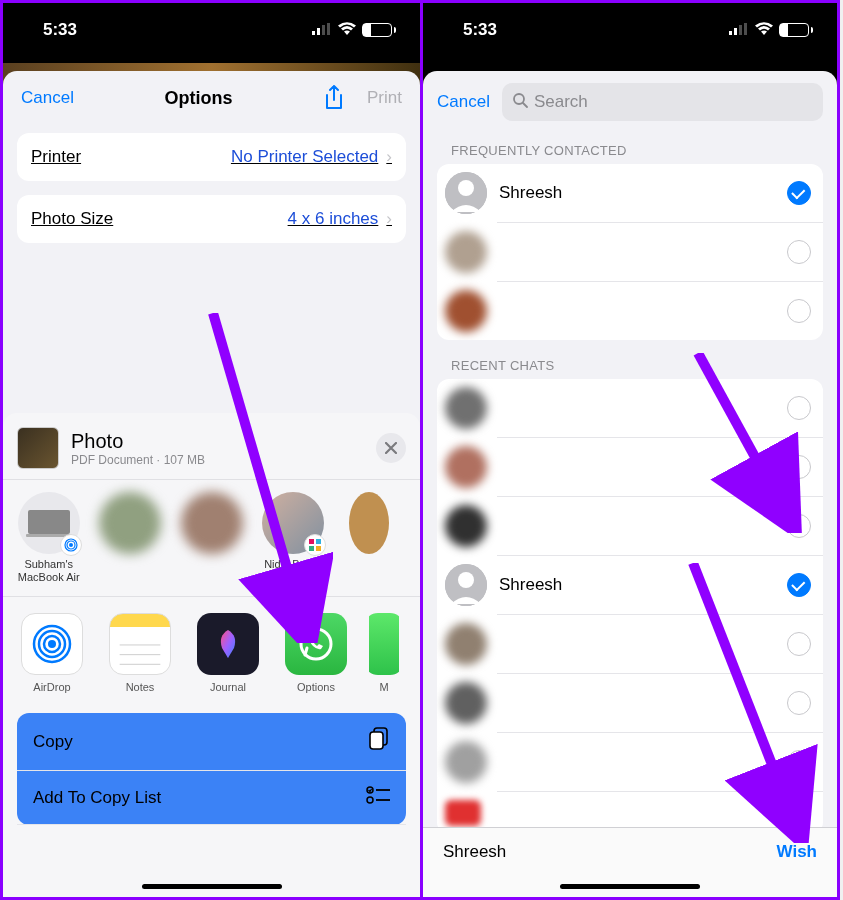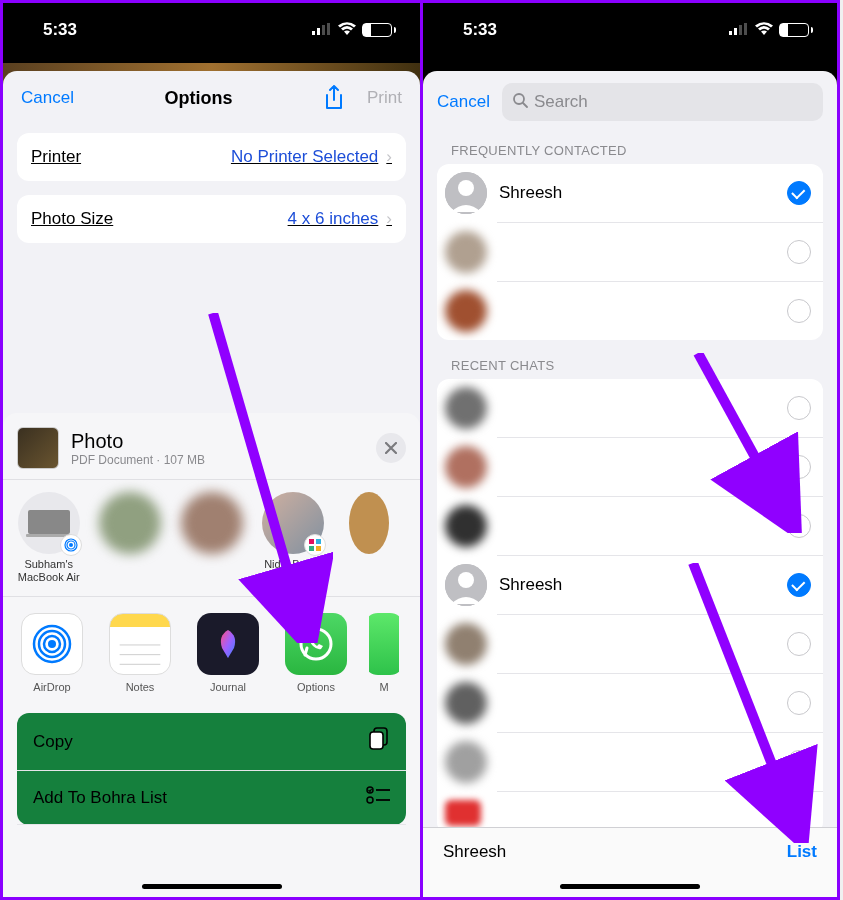--- a/index.html
+++ b/index.html
@@ -59,21 +59,21 @@
   .apps-row { display:flex; gap:18px; padding:16px 14px 14px; }
   .app { display:flex; flex-direction:column; align-items:center; gap:6px; width:70px; }
   .app-icon { width:62px; height:62px; border-radius:14px; display:flex; align-items:center; justify-content:center; }
   .app-label { font-size:11px; color:#555; }
   .airdrop-ic { background:#fff; border:0.5px solid #ddd;}
   .notes-ic { background:linear-gradient(to bottom,#ffd84d 22%, #fff 22%); border:0.5px solid #ddd;}
   .journal-ic { background:#1a1a2a; }
   .whatsapp-ic { background:linear-gradient(to bottom,#4dd865,#2ab640); }
   .msg-ic { background:linear-gradient(to bottom,#5de86a,#2ec24a); }
 
-  .action-group { margin: 6px 14px 0; background:#15803d; border-radius:12px; }
+  .action-group { margin: 6px 14px 0; background:#3b82f6; border-radius:12px; }
   .action-row { display:flex; align-items:center; padding:14px 16px; font-size:17px; border-bottom:0.5px solid #e5e5e9; }
   .action-row .spacer { flex:1; }
 
   .home-indicator { position:absolute; bottom:8px; left:50%; transform:translateX(-50%); width:140px; height:5px; background:#000; border-radius:3px; }
 
   
   .arrow { position:absolute; pointer-events:none; }
   .arrow svg { display:block; }
 
   
@@ -274,21 +274,21 @@
           <span>Copy</span>
           <span class="spacer"></span>
           <span>
             <svg width="22" height="24" viewBox="0 0 22 24">
                 <rect x="6" y="1" width="13" height="17" rx="3" stroke="#000" stroke-width="1.6" fill="none"></rect>
                 <rect x="2" y="5" width="13" height="17" rx="3" stroke="#000" stroke-width="1.6" fill="#fff"></rect>
               </svg>
           </span>
         </div>
         <div class="action-row">
-          <span>Add To Bohra List</span>
+          <span>Add To Copy List</span>
           <span class="spacer"></span>
           <span>
             <svg width="24" height="20" viewBox="0 0 24 20">
                 <circle cx="4" cy="5" r="3" stroke="#000" stroke-width="1.5" fill="none"></circle>
                 <path d="M2.5 5 L4 6.5 L5.5 4" stroke="#000" stroke-width="1.3" fill="none"></path>
                 <circle cx="4" cy="15" r="3" stroke="#000" stroke-width="1.5" fill="none"></circle>
                 <line x1="10" y1="5" x2="24" y2="5" stroke="#000" stroke-width="1.8"></line>
                 <line x1="10" y1="15" x2="24" y2="15" stroke="#000" stroke-width="1.8"></line>
               </svg>
           </span>
@@ -425,21 +425,21 @@
           </div>
           <div class="contact-sep"></div>
           <div class="contact-row" style="min-height:40px;">
             <div class="avatar-sm" style="background:#e03030; filter:blur(3px); width:36px;height:26px;border-radius:6px;"></div>
           </div>
         </div>
       </div>
 
       <div class="bottom-bar">
         <span class="bottom-name">Shreesh</span>
-        <span class="next-btn">List</span>
+        <span class="next-btn">Wish</span>
       </div>
 
       <div class="home-indicator"></div>
     </div>
 
     <div class="arrow" style="top:350px; left:260px;">
       <svg width="130" height="180">
           <defs>
             <marker id="ah2" markerWidth="10" markerHeight="10" refX="6" refY="5" orient="auto">
               <path d="M0 0 L10 5 L0 10 Z" fill="#9000ff"></path>

